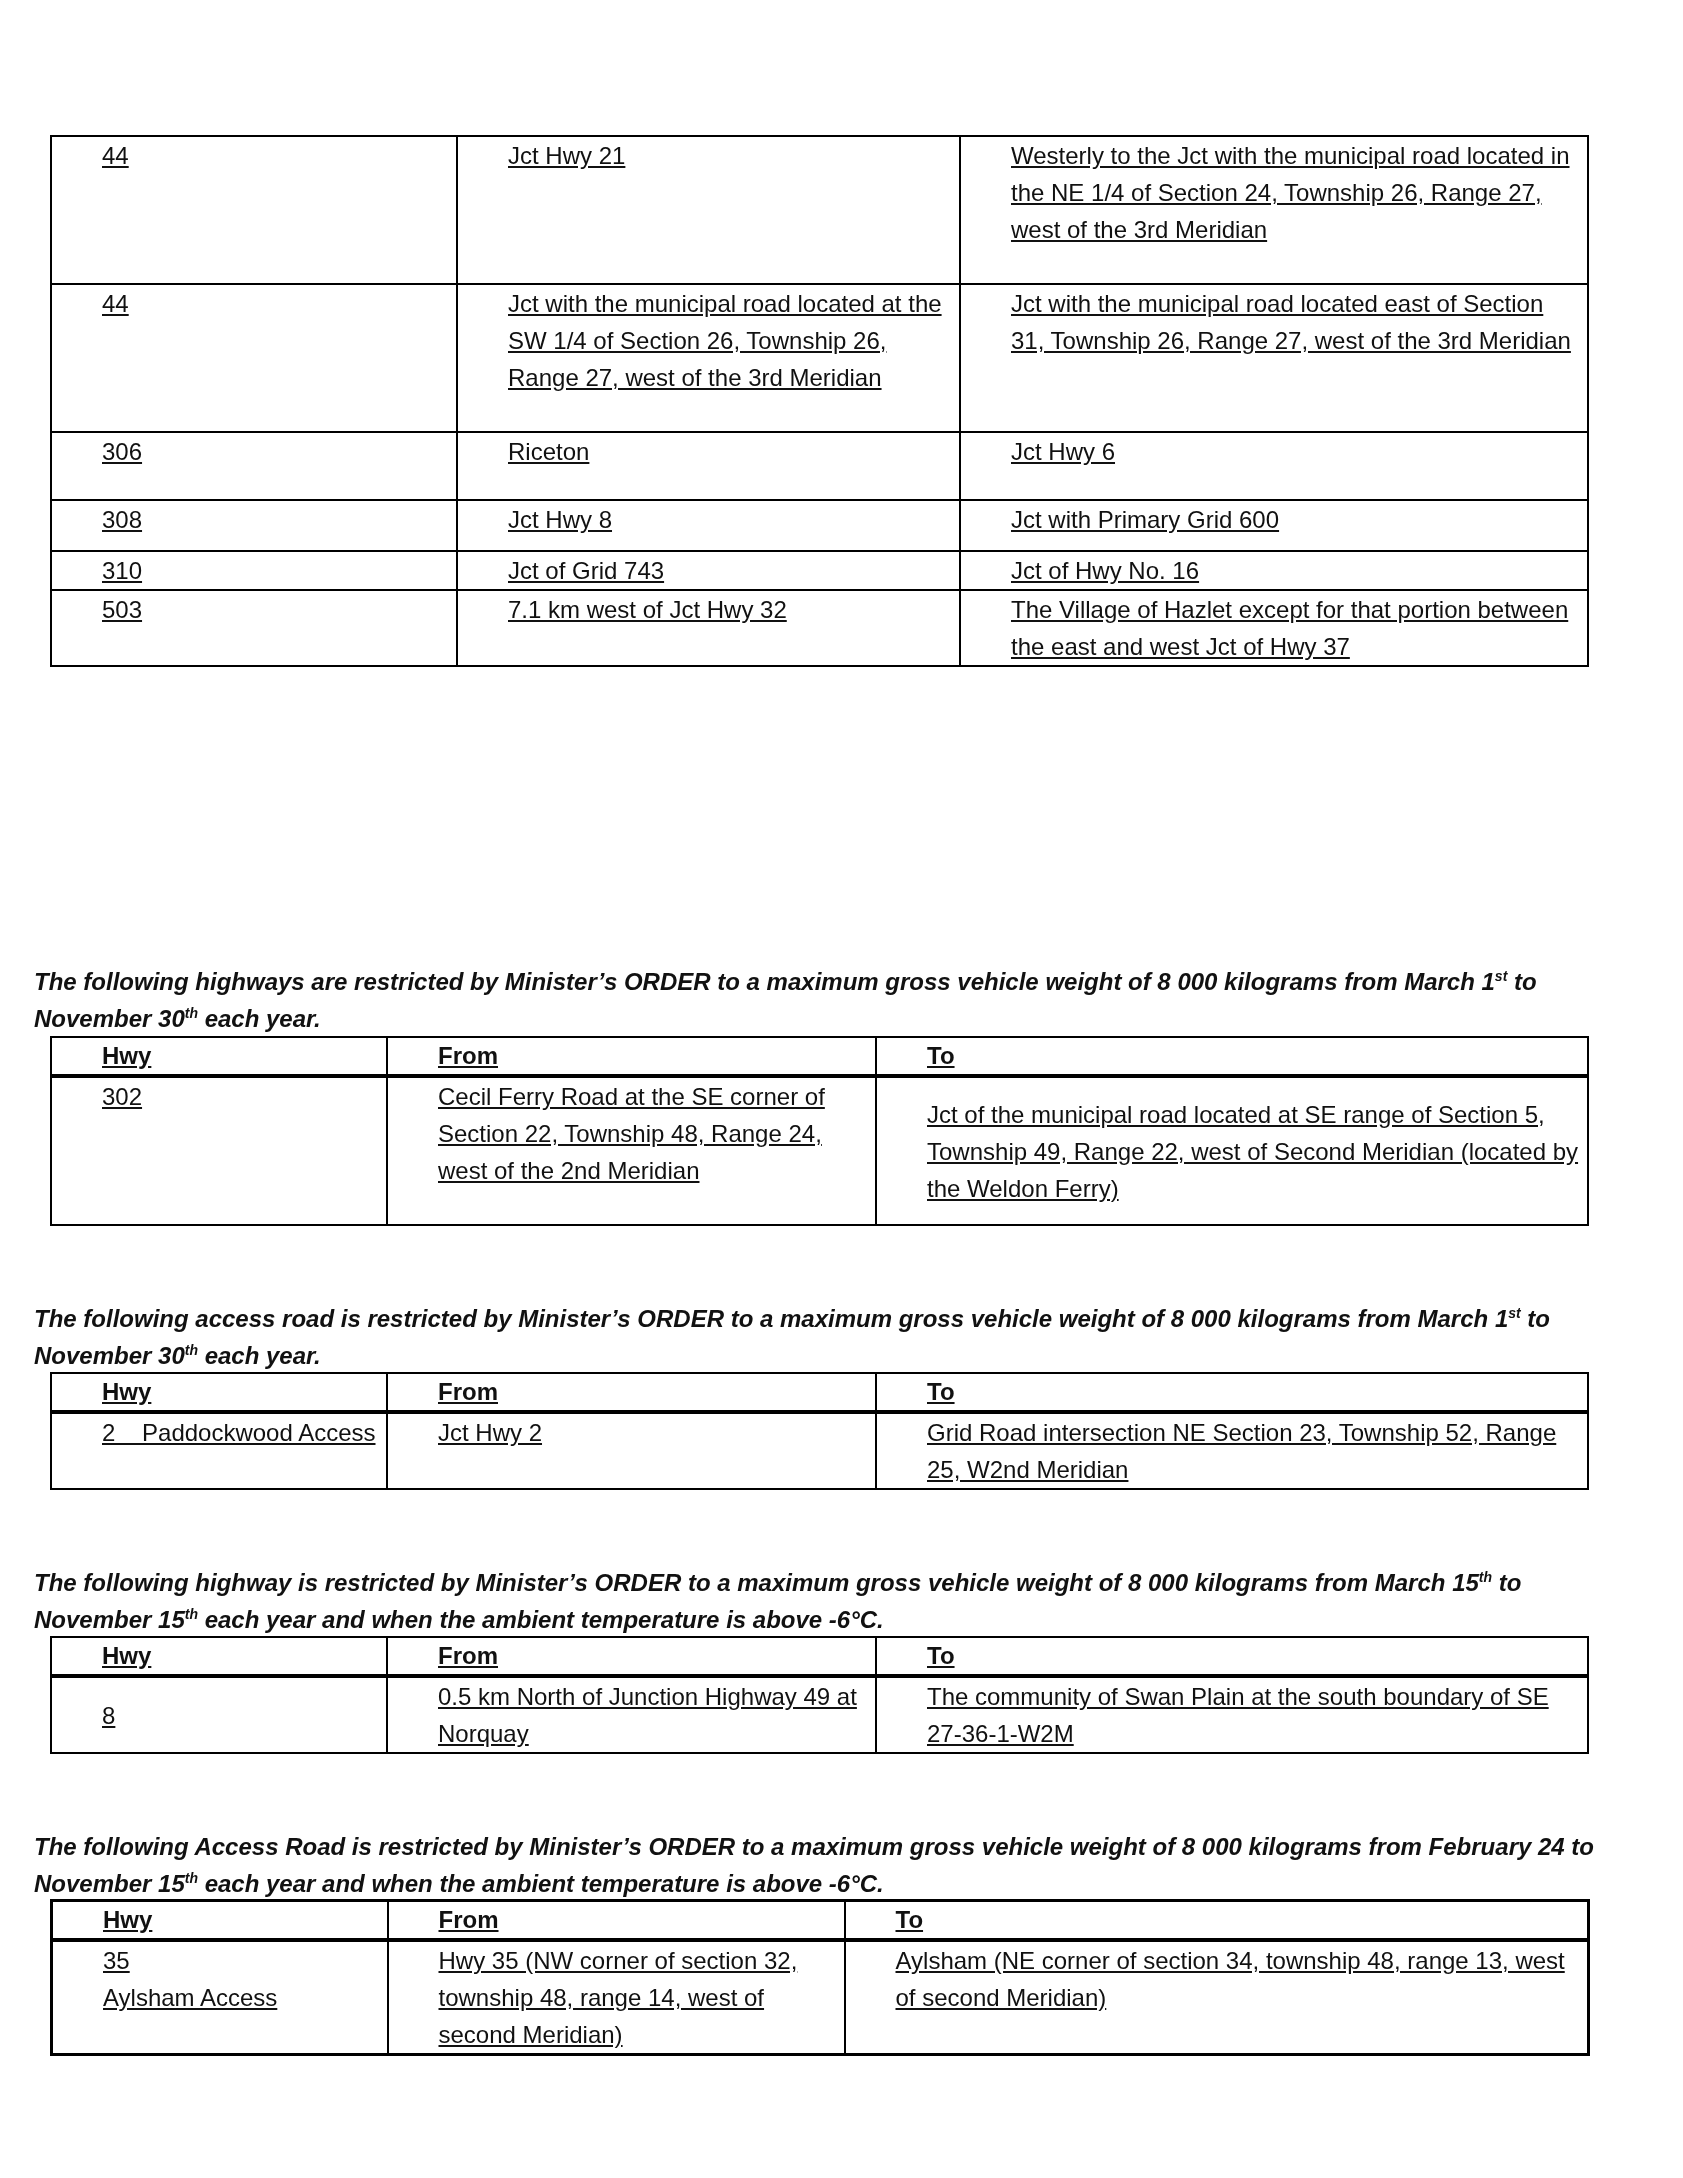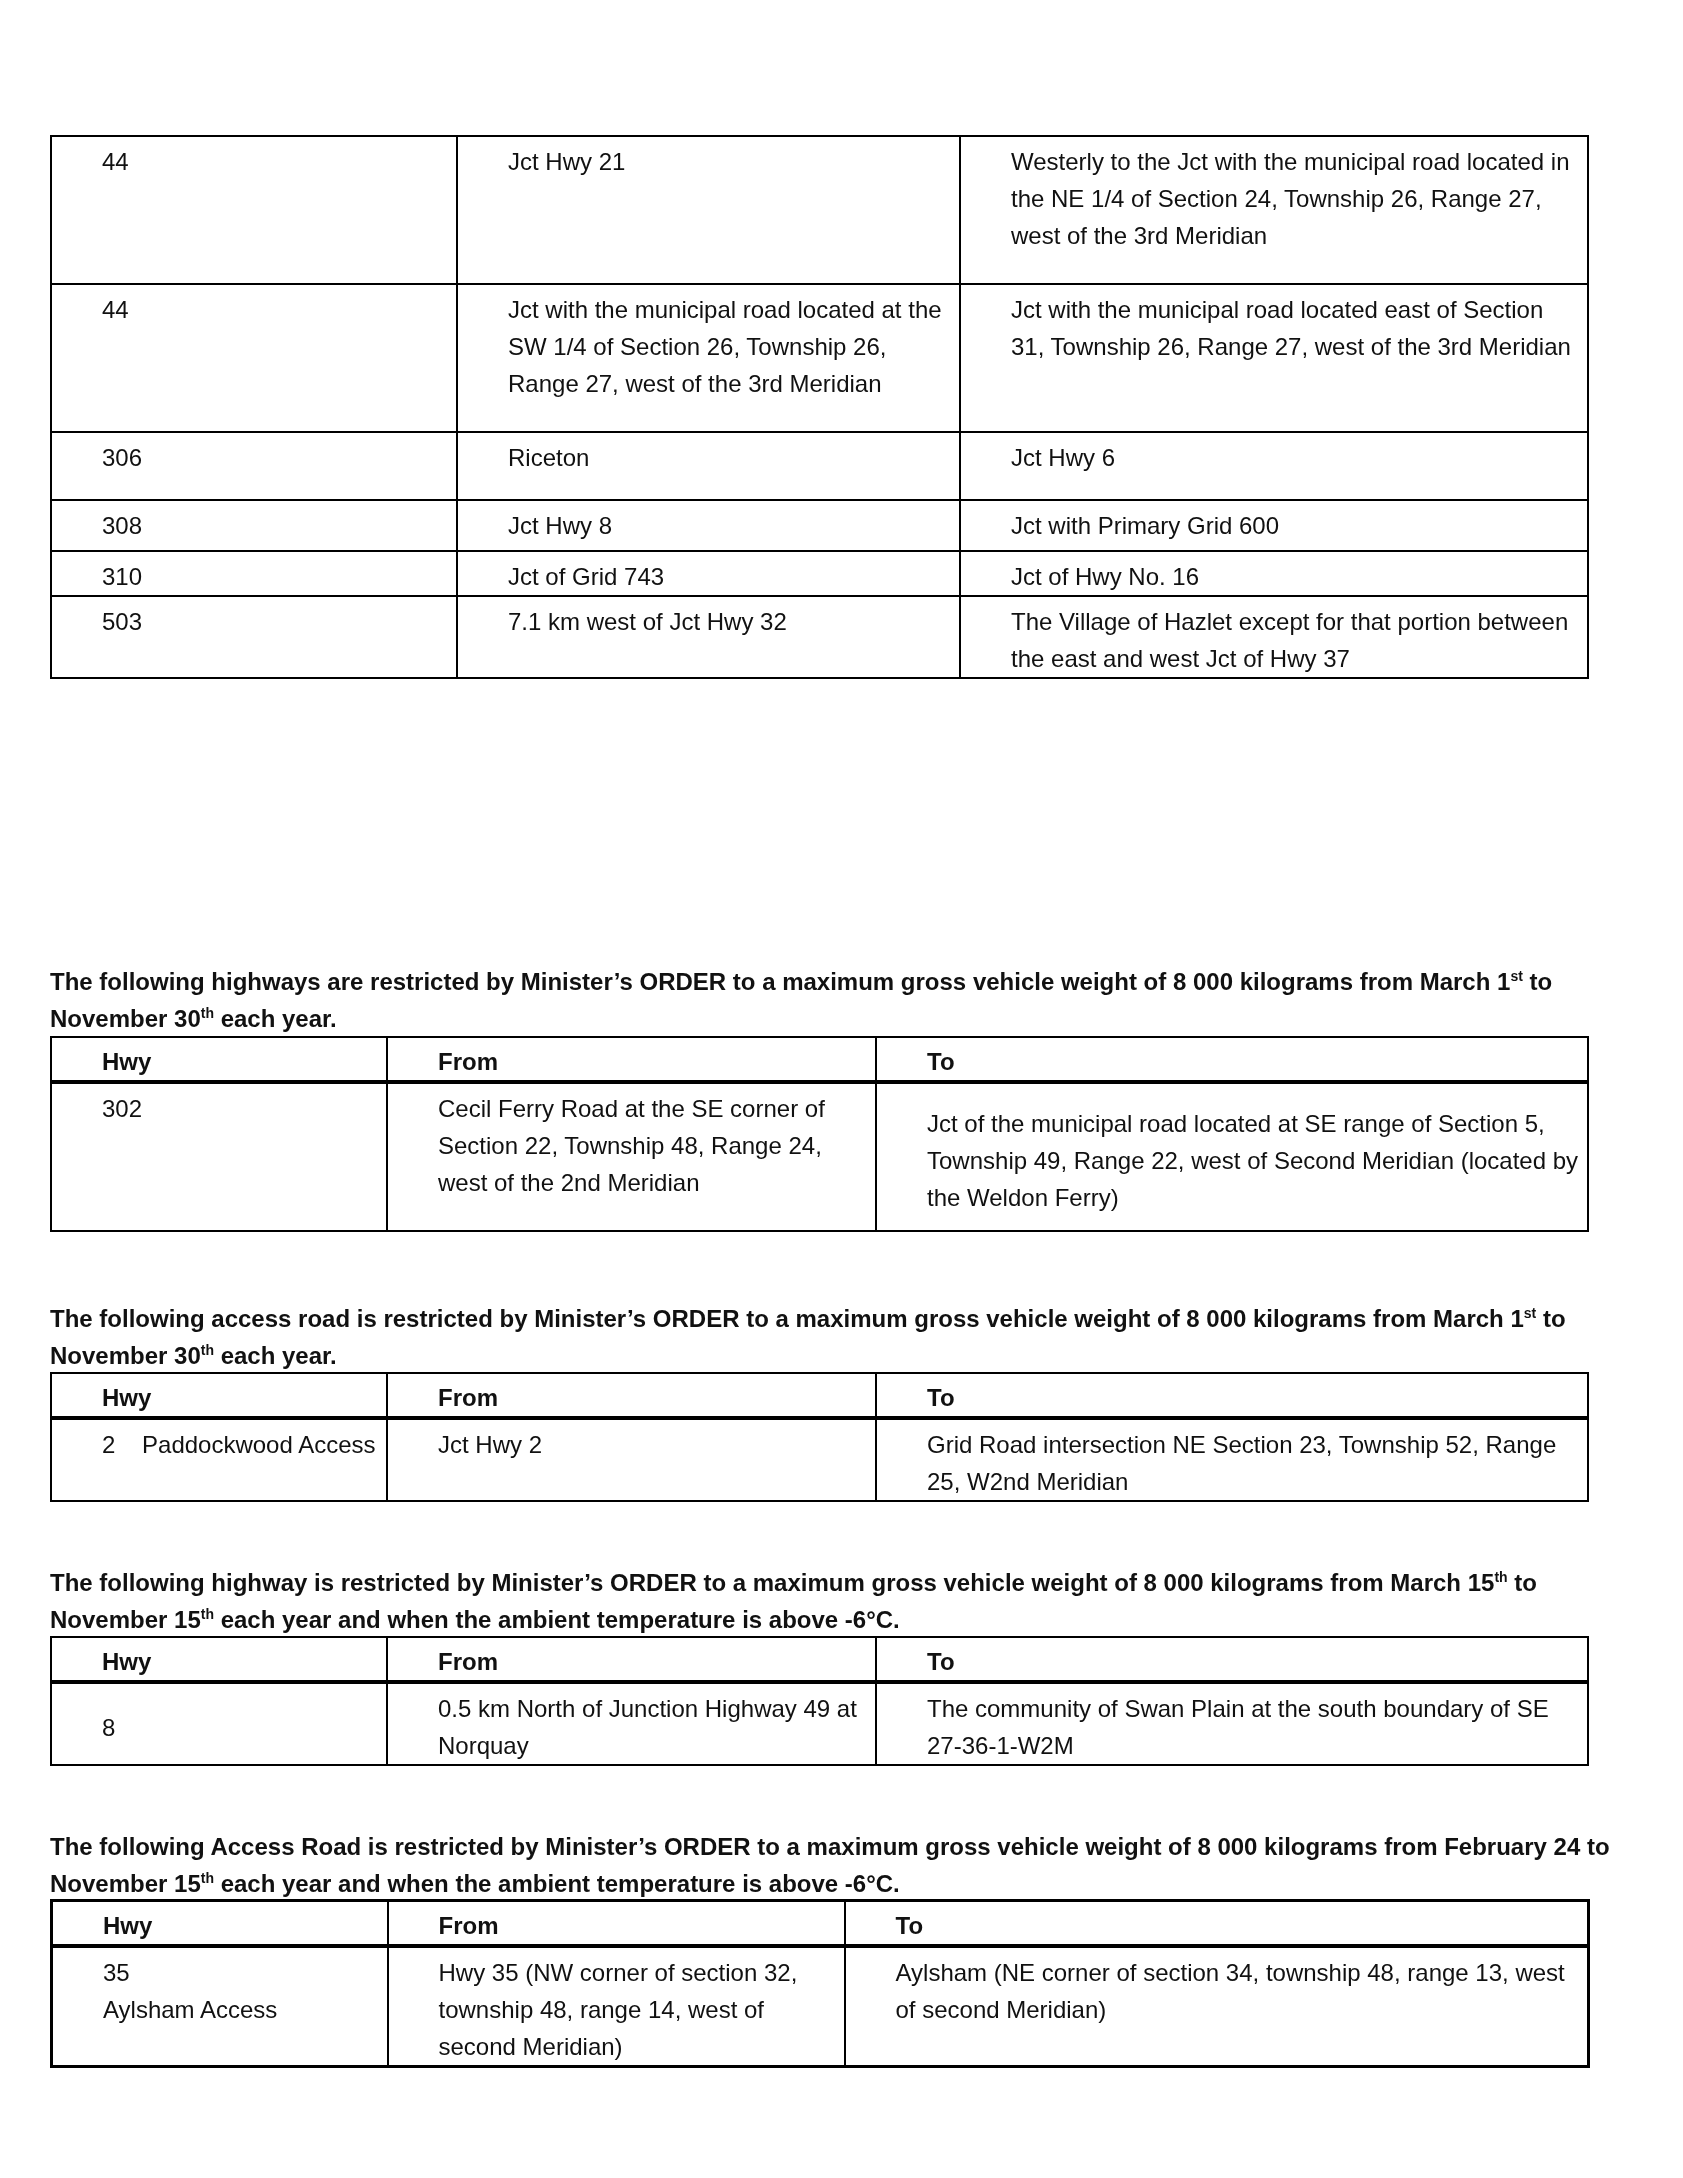--- a/index.html
+++ b/index.html
@@ -1,21 +1,21 @@
 <!DOCTYPE html>
 <html><head>
 <meta charset="utf-8">
 <style>
   html, body { margin:0; padding:0; background:#ffffff; }
   body { width:1683px; height:2178px; position:relative; font-family:"Liberation Sans", sans-serif; color:#111; }
   .tbl { position:absolute; border-collapse:collapse; table-layout:fixed; font-size:24px; line-height:37px; }
-  .tbl td { border:2px solid #000; vertical-align:top; padding:6px 8px 0 50px; }
+  .tbl td { border:2px solid #000; vertical-align:top; padding:0 8px 0 50px;text-decoration:underline; }
   .tbl tr.hdr td { font-weight:bold; line-height:36px; border-bottom:4px solid #000; }
   .tbl.thick { border:3px solid #000; }
-  .heading { position:absolute; left:50px; width:1594px; font-weight:bold; font-size:24px; line-height:37px; }
+  .heading { position:absolute; left:34px; width:1594px; font-weight:bold; font-size:24px; line-height:37px;font-style:italic; }
   sup { font-size:14px; line-height:0; }
   .vmid td.mid { vertical-align:middle; }
 </style>
 </head>
 <body>
 
 <table class="tbl" style="left:50px; top:135px; width:1537px;">
   <colgroup>
       <col style="width:406px">
       <col style="width:503px">

